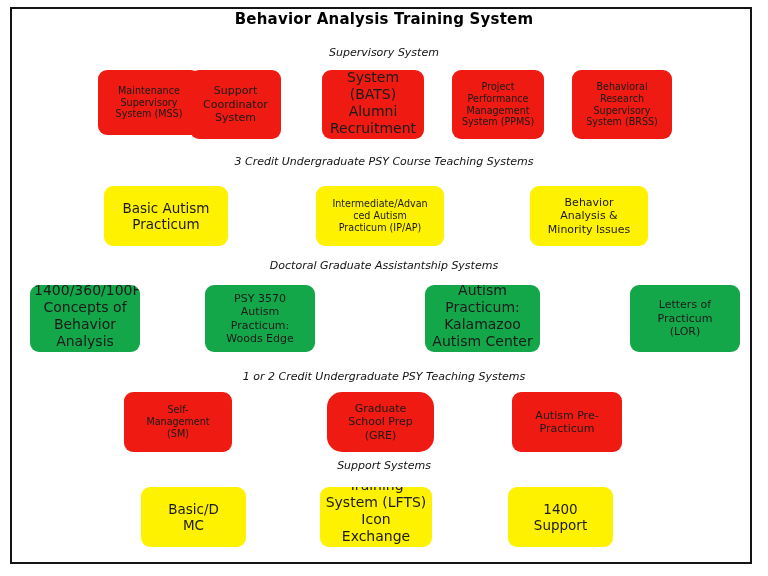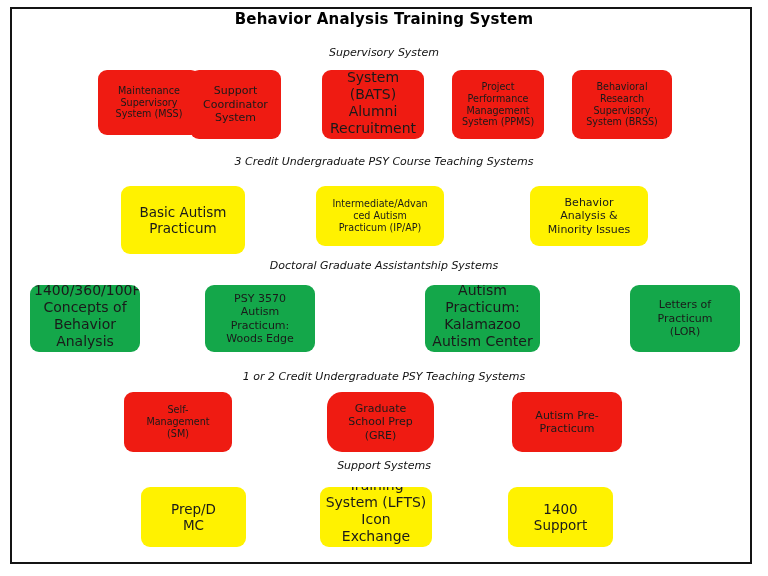--- a/index.html
+++ b/index.html
@@ -119,21 +119,21 @@
 Management
 System (PPMS)</span>
       </div>
       <div class="node red fs-s" style="left: 572px; top: 70px; width: 100px; height: 69px;">
         <span class="lbl">Behavioral
 Research
 Supervisory
 System (BRSS)</span>
       </div>
       <div class="section-header" style="top: 155px;">3 Credit Undergraduate PSY Course Teaching Systems</div>
-      <div class="node yellow fs-l" style="left: 121px; top: 186px; width: 124px; height: 68px;">
+      <div class="node yellow fs-l" style="left: 104px; top: 186px; width: 124px; height: 60px;">
         <span class="lbl">Basic Autism
 Practicum</span>
       </div>
       <div class="node yellow fs-s" style="left: 316px; top: 186px; width: 128px; height: 60px;">
         <span class="lbl">Intermediate/Advan
 ced Autism
 Practicum (IP/AP)</span>
       </div>
       <div class="node yellow fs-m" style="left: 530px; top: 186px; width: 118px; height: 60px;">
         <span class="lbl">Behavior
@@ -168,27 +168,27 @@
       <div class="node red fs-s" style="left: 124px; top: 392px; width: 108px; height: 60px;">
         <span class="lbl">Self-
 Management
 (SM)</span>
       </div>
       <div class="node red fs-m" style="left: 327px; top: 392px; width: 107px; height: 60px; border-radius: 15px;">
         <span class="lbl">Graduate
 School Prep
 (GRE)</span>
       </div>
-      <div class="node red fs-m" style="left: 512px; top: 392px; width: 110px; height: 60px; border-radius: 10px;">
+      <div class="node red fs-m" style="left: 512px; top: 392px; width: 110px; height: 60px;">
         <span class="lbl">Autism Pre-
 Practicum</span>
       </div>
       <div class="section-header" style="top: 459px;">Support Systems</div>
       <div class="node yellow fs-l" style="left: 141px; top: 487px; width: 105px; height: 60px;">
-        <span class="lbl">Prep/D
+        <span class="lbl">Basic/D
 MC</span>
       </div>
       <div class="node yellow fs-xs" style="left: 320px; top: 487px; width: 112px; height: 60px;">
         <span class="lbl">Language
 Facilitation Training
 System (LFTS) Icon
 Exchange</span>
       </div>
       <div class="node yellow fs-l" style="left: 508px; top: 487px; width: 105px; height: 60px;">
         <span class="lbl">1400

